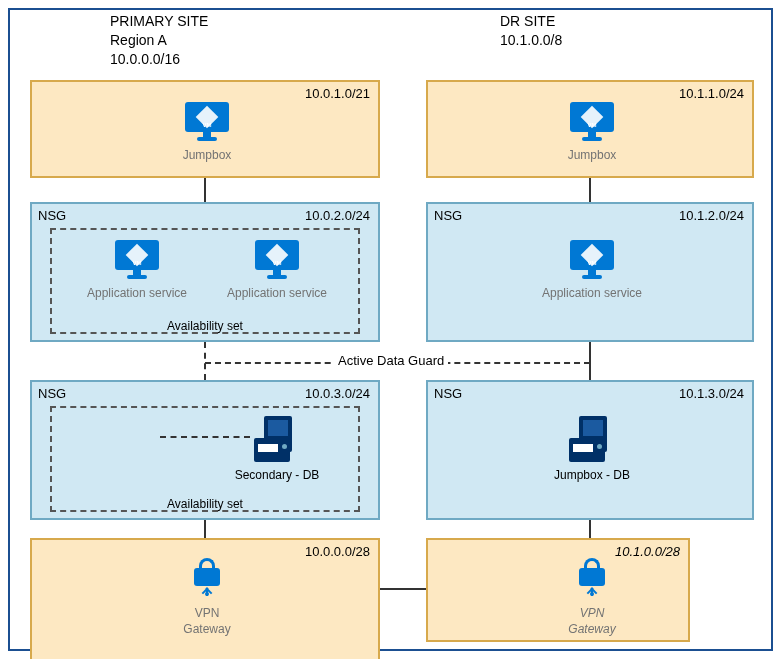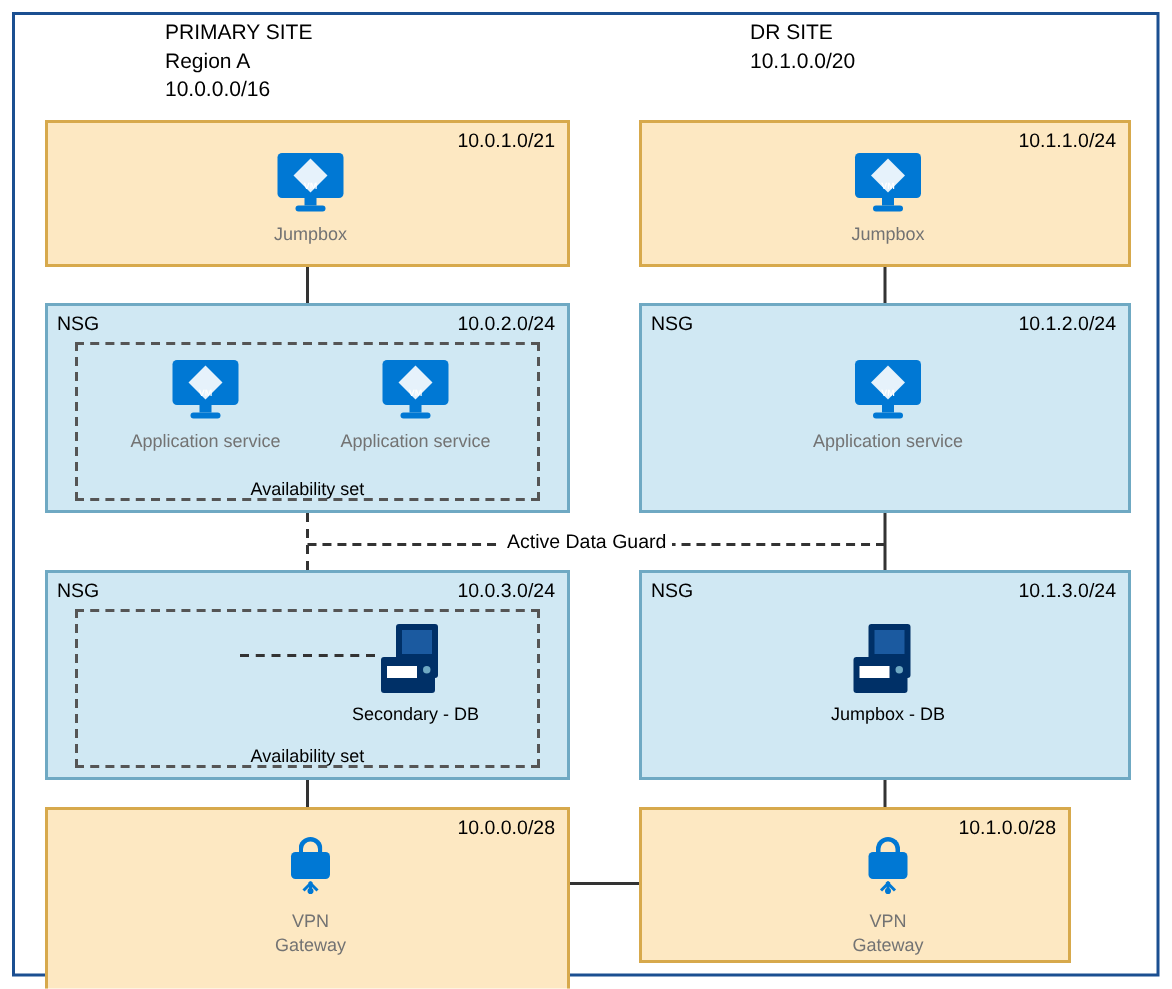--- a/index.html
+++ b/index.html
@@ -60,21 +60,21 @@
 
 <div class="canvas">
 
   <div class="site-header" style="left:100px; top:2px; width:190px;">
     <div class="title">PRIMARY SITE</div>
     <div class="region">Region A</div>
     <div class="cidr">10.0.0.0/16</div>
   </div>
   <div class="site-header" style="left:490px; top:2px; width:190px;">
     <div class="title">DR SITE</div>
-    <div class="cidr">10.1.0.0/20</div>
+    <div class="cidr">10.1.0.0/8</div>
   </div>
 
   <div class="subnet-box subnet-tan" style="left:20px; top:70px; width:350px; height:98px;">
     <div class="subnet-cidr">10.0.1.0/21</div>
     <div class="resource" style="left:135px; top:20px; width:80px;">
       <span class="vm-icon"><span class="screen">
             <span class="cube"></span>
           </span><span class="vmtxt">VM</span><span class="stand"></span><span class="base"></span></span>
       <div class="lbl">Jumpbox</div>
     </div>
@@ -148,21 +148,21 @@
 
   <div class="subnet-box subnet-blue" style="left:416px; top:370px; width:328px; height:140px;">
     <div class="nsg-label">NSG</div>
     <div class="subnet-cidr">10.1.3.0/24</div>
     <div class="resource" style="left:109px; top:34px; width:110px;">
       <span class="db-icon"><span class="box"></span><span class="front"></span><span class="slot"></span><span class="knob"></span></span>
       <div class="lbl" style="color:#000;">Jumpbox - DB</div>
     </div>
   </div>
 
-  <div class="subnet-box subnet-tan" style="left:416px; top:528px; width:288px; height:104px;">
+  <div class="subnet-box subnet-tan" style="left:416px; top:528px; width:264px; height:104px;font-style:italic;">
     <div class="subnet-cidr">10.1.0.0/28</div>
     <div class="resource" style="left:134px; top:18px; width:60px;">
       <span class="vpn-icon"><span class="lock"></span><span class="body"></span><span class="net">
             <span class="l1"></span>
             <span class="l2"></span>
             <span class="l3"></span>
           </span></span>
       <div class="lbl">VPN</div>
       <div class="lbl">Gateway</div>
     </div>

